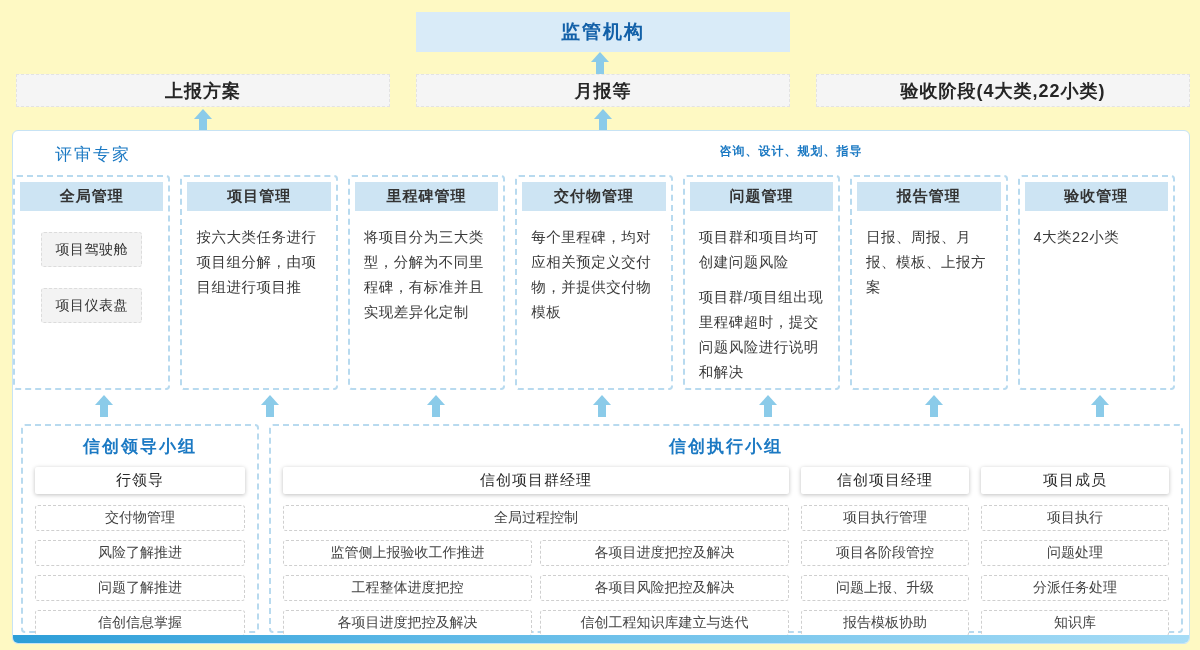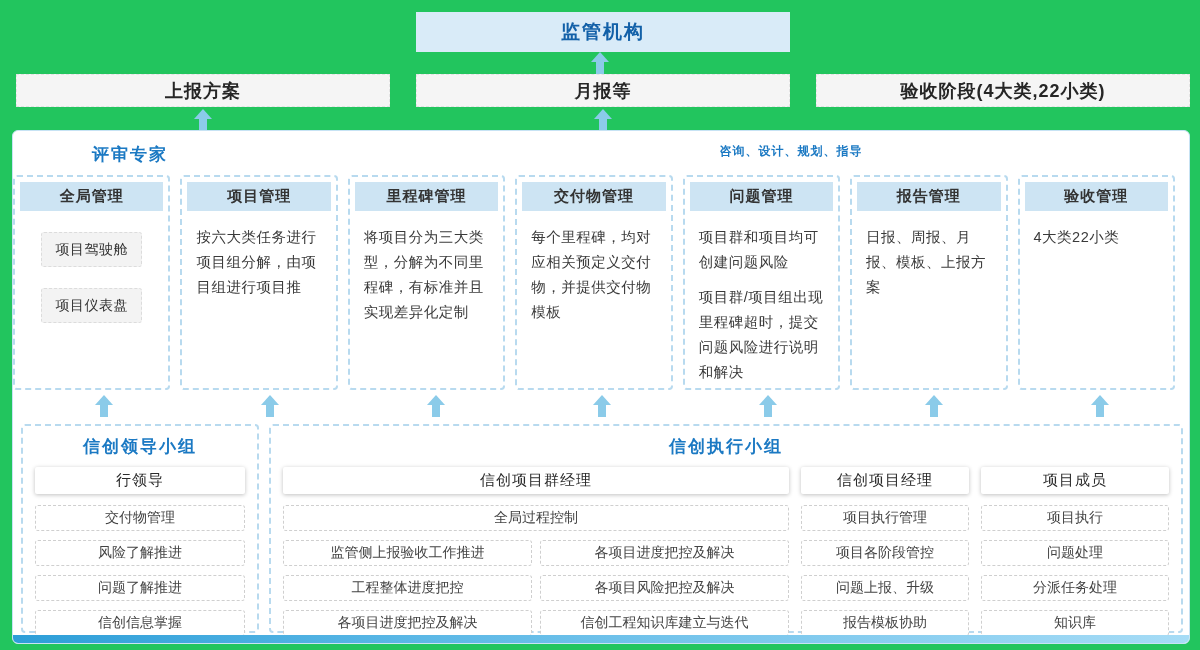--- a/index.html
+++ b/index.html
@@ -1,21 +1,21 @@
 <!DOCTYPE html>
 <html><head>
 <meta charset="utf-8">
 <style>
   * { margin:0; padding:0; box-sizing:border-box; }
   html,body { background:#fff; }
   body {
     font-family:"Liberation Sans","DejaVu Sans",sans-serif;
     width:1200px; height:650px; overflow:hidden;
   }
-  .canvas { position:relative; width:1200px; height:650px; background:#22c55e; }
+  .canvas { position:relative; width:1200px; height:650px; background:#fef9c3; }
 
   
   .regulator {
     position:absolute; left:416px; top:12px; width:374px; height:40px;
     background:#d9ebf8; color:#1260a8;
     font-size:19px; font-weight:bold; letter-spacing:2px;
     display:flex; align-items:center; justify-content:center;
   }
 
   
@@ -45,21 +45,21 @@
   .arrow-t1 { left:194px; top:109px; }
   .arrow-t2 { left:594px; top:109px; }
 
   
   .platform {
     position:absolute; left:12px; top:130px; width:1178px; height:514px;
     background:#fff; border:1px solid #c7e3f4; border-radius:6px;
   }
   .lbl-expert {
     position:absolute; left:42px; top:12px;
-    color:#1b79c3; font-size:17px; font-weight:bold; letter-spacing:2px;margin-left:37px;
+    color:#1b79c3; font-size:17px; font-weight:normal; letter-spacing:2px;
   }
   .lbl-consult {
     position:absolute; left:778px; top:12px; transform:translateX(-50%);
     color:#1b79c3; font-size:12px; font-weight:bold; letter-spacing:1px; white-space:nowrap;
   }
 
   
   .columns {
     position:absolute; left:0; top:44px; width:1162px; height:215px;
     display:flex; gap:10px;

